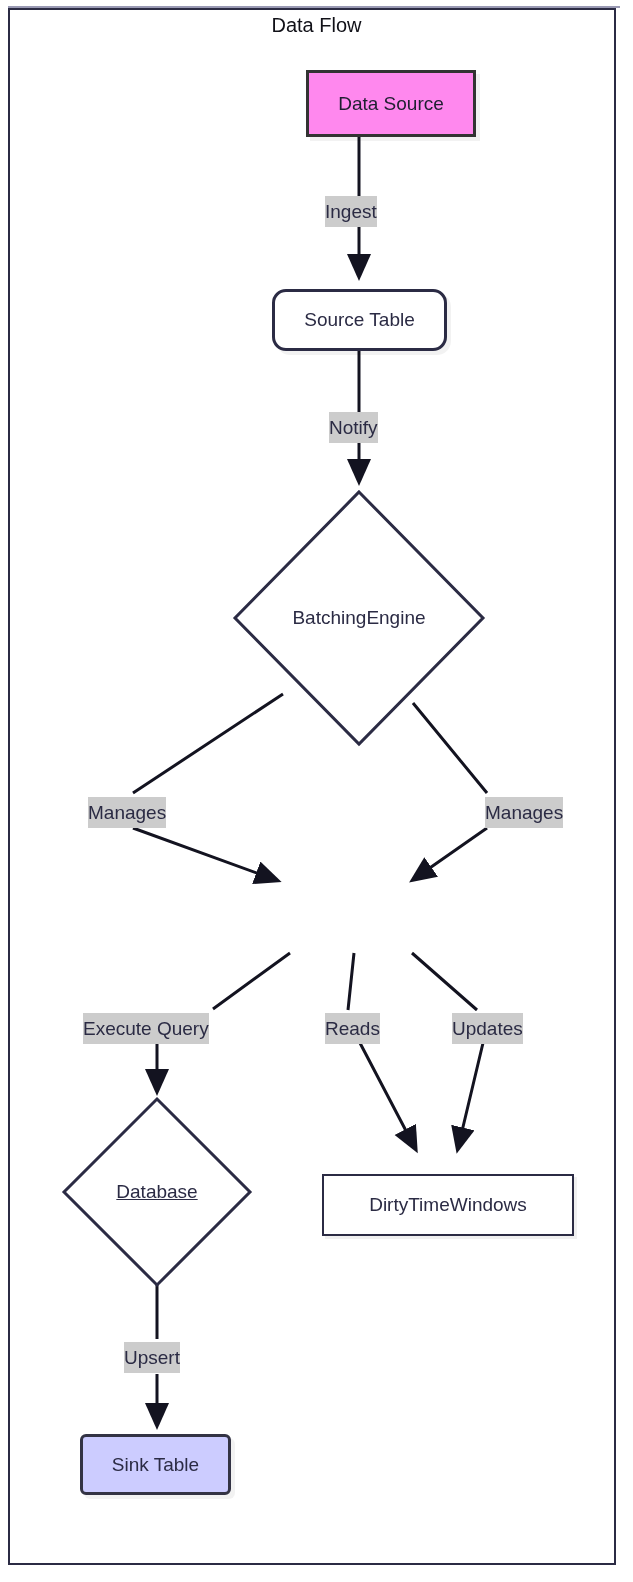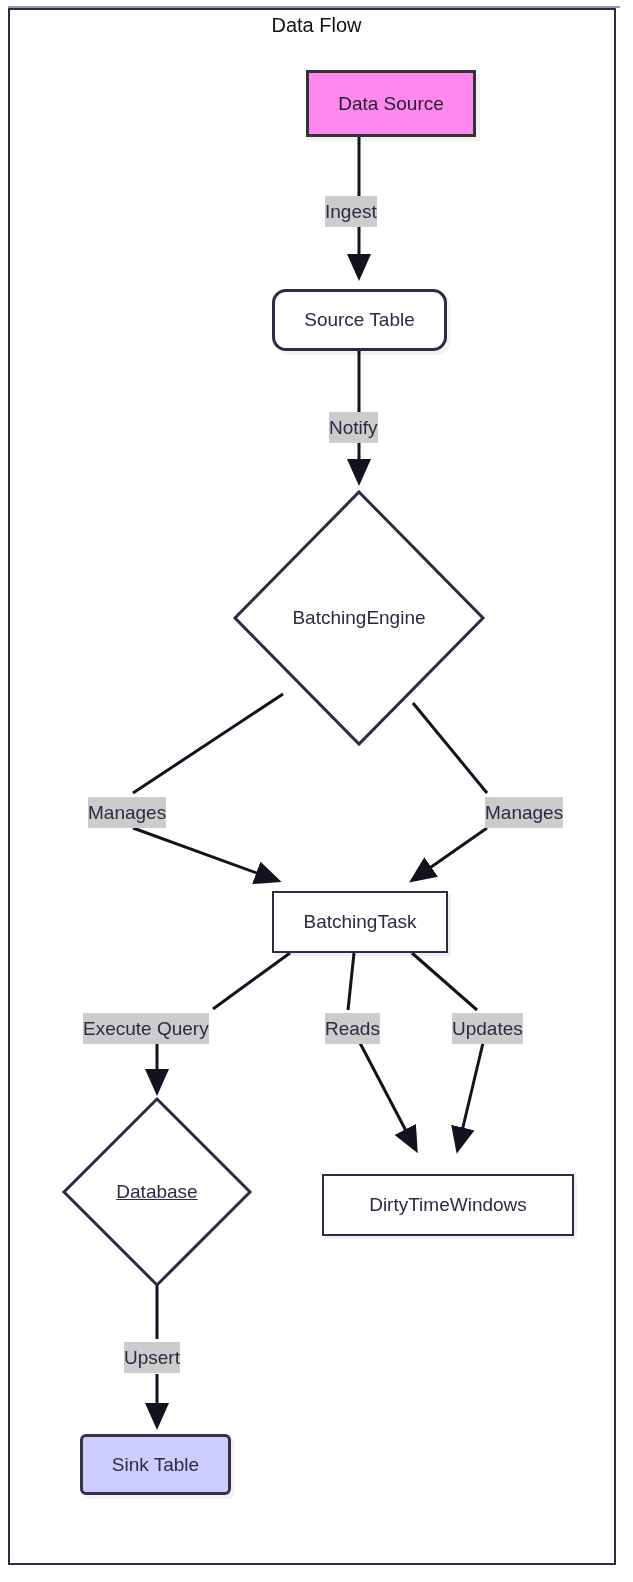--- a/index.html
+++ b/index.html
@@ -148,23 +148,20 @@
   </div>
 
   <div class="node node-round" style="left:272px; top:289px; width:175px; height:62px;">
     <span>Source Table</span>
   </div>
 
   <div class="node-diamond-label" style="left:235px; top:596px; width:248px; height:44px;">
     <span>BatchingEngine</span>
   </div>
 
-  <div class="node node-rect" style="left:272px; top:891px; width:176px; height:62px;">
-    <span>BatchingTask</span>
-  </div>
 
   <div class="node-diamond-label" style="left:64px; top:1170px; width:186px; height:44px;text-decoration:underline;">
     <span>Database</span>
   </div>
 
   <div class="node node-rect" style="left:322px; top:1160px; width:252px; height:62px;margin-top:14px;">
     <span>DirtyTimeWindows</span>
   </div>
 
   <div class="node node-sink" style="left:80px; top:1434px; width:151px; height:61px;border-radius:6px;">

